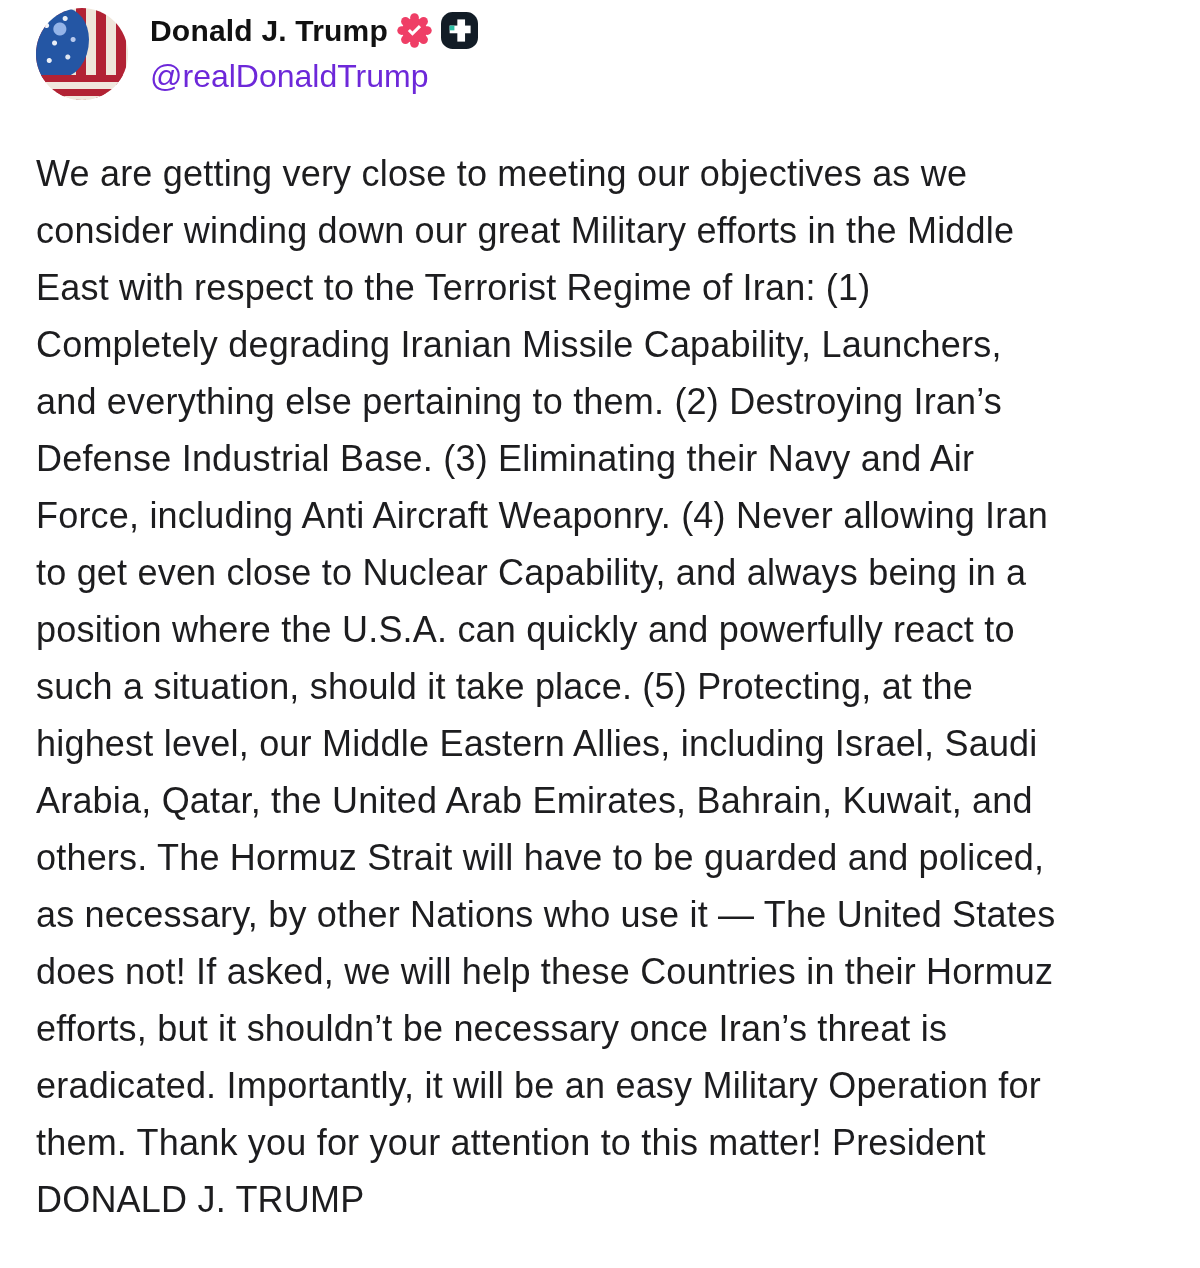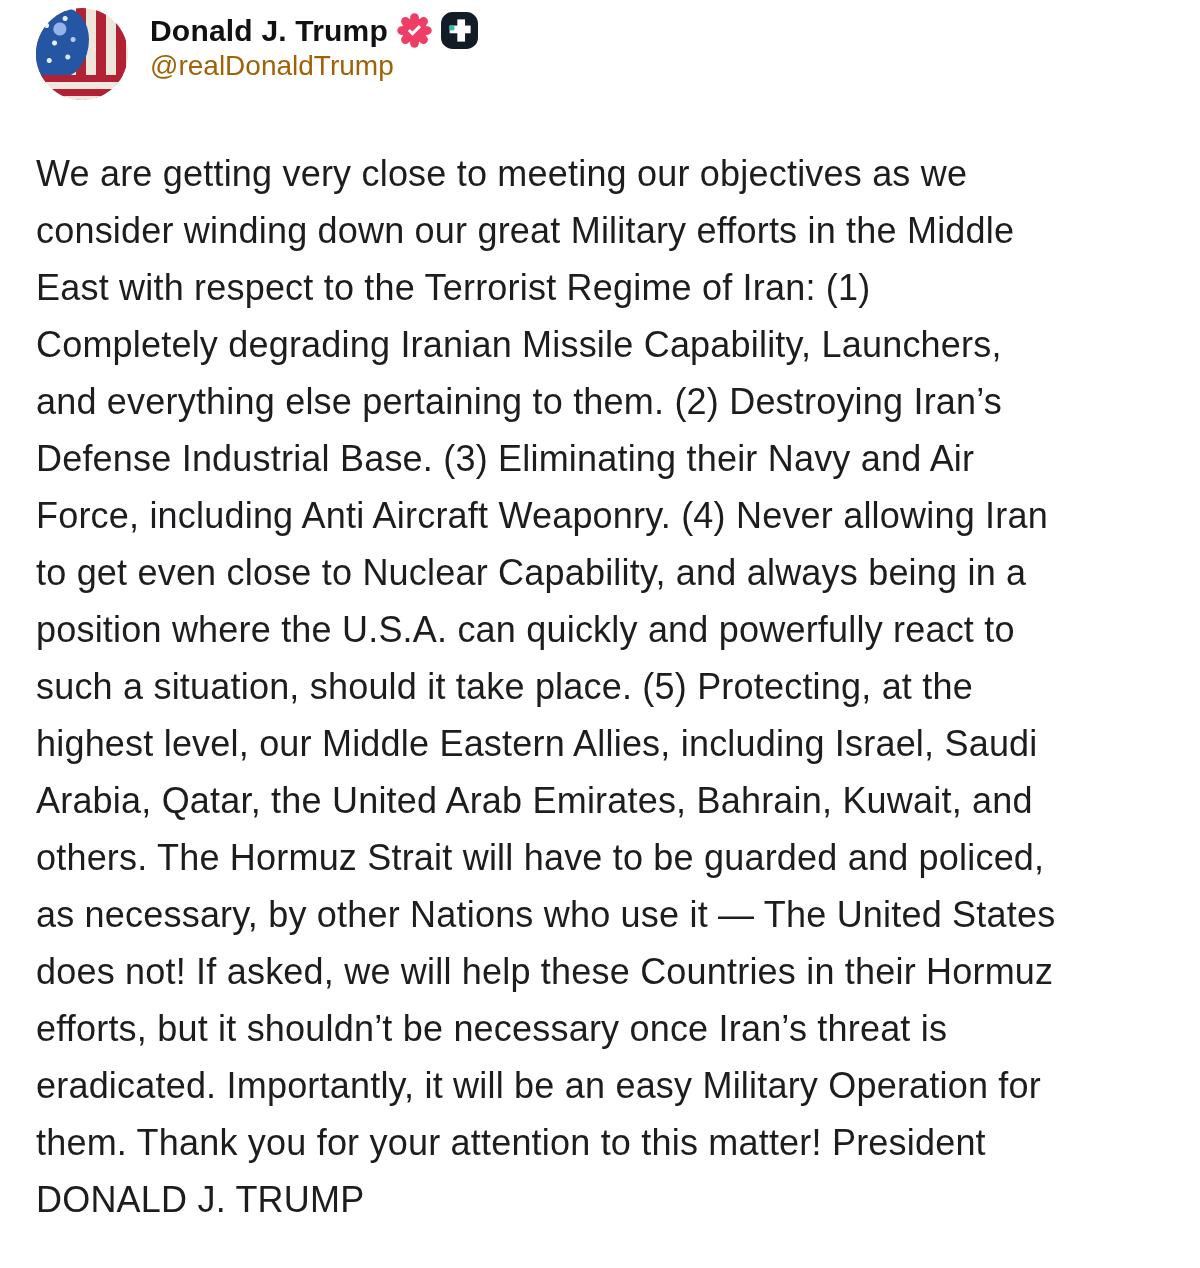--- a/index.html
+++ b/index.html
@@ -70,23 +70,23 @@
   .display-name {
     font-size: 30px;
     font-weight: 700;
     color: #111111;
     letter-spacing: 0.2px;
     cursor: pointer;
   }
   .badge { display: inline-flex; }
   .badge svg { display: block; }
   .handle {
-    font-size: 28px;
-    color: #a16207;
-    margin-top: 1px;
+    font-size: 32px;
+    color: #6d28d9;
+    margin-top: 9px;
     cursor: pointer;
   }
   
   .body-text {
     white-space: pre-line;
     margin: 45px 0 16px 0;
     font-size: 36px;
     line-height: 57px;
     color: #1d1d1f;
     letter-spacing: 0.2px;

